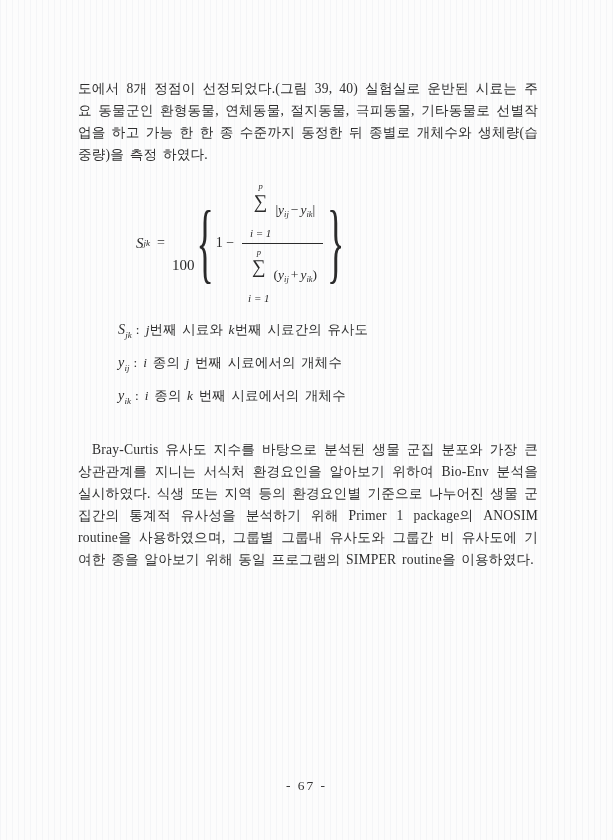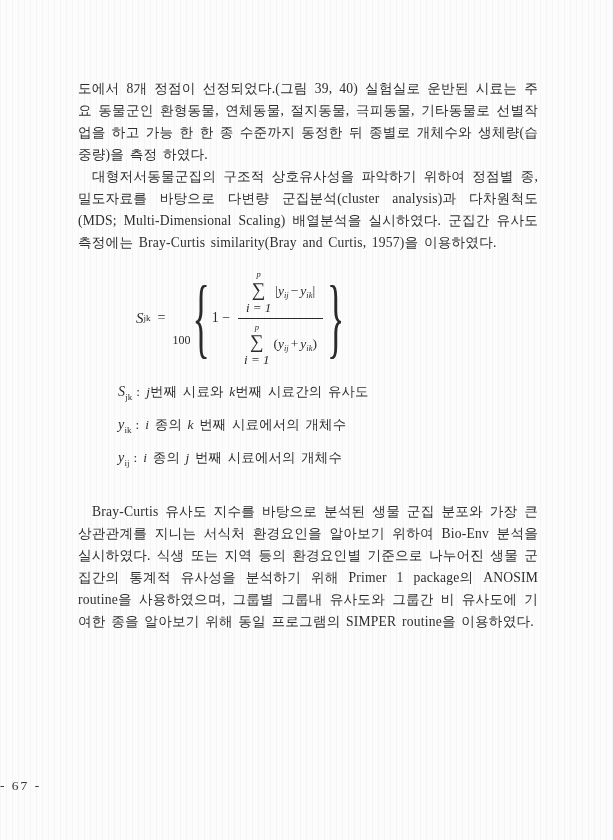--- a/index.html
+++ b/index.html
@@ -29,41 +29,41 @@
   .para.indent { text-indent: 14px; }
 
   
   .formula-wrap {
     margin: 16px 0 12px 58px;
     display: flex;
     align-items: center;
     color: #2b2b2b;
   }
   .f-lhs { font-size: 15px; font-style: italic; }
-  .f-sub { font-size: 9px; vertical-align: -4px; letter-spacing: 0; }
+  .f-sub { font-size: 9px; font-style: italic; vertical-align: -4px; letter-spacing: 0; }
   .f-eq { font-size: 14px; margin: 0 7px; font-style: normal; }
-  .f-coeff { font-size: 12px; margin-top: 45px; }
+  .f-coeff { font-size: 15px; margin-top: 45px; }
   .brace {
     font-size: 36px;
     font-weight: 400;
     display: inline-block;
     transform: scaleY(2.45);
     transform-origin: center;
     margin: 0 2px;
     color: #2b2b2b;
   }
   .oneminus { font-size: 14px; margin-right: 6px; white-space: nowrap; }
   .frac { display: inline-flex; flex-direction: column; align-items: center; }
   .frow { display: flex; align-items: center; padding: 0 8px; }
   .frow.num { border-bottom: 1.2px solid #2b2b2b; padding-bottom: 4px; }
   .frow.den { padding-top: 4px; }
   .sum { display: inline-flex; flex-direction: column; align-items: center; line-height: 1; margin-right: 4px; }
   .sum .upper { font-size: 8.5px; font-style: italic; margin-bottom: 1px; }
   .sum .sym { font-size: 19px; font-style: normal; }
-  .sum .lower { font-size: 13px; font-style: italic; margin-top: 2px; letter-spacing: 0; }
+  .sum .lower { font-size: 11px; font-style: italic; margin-top: 17px; letter-spacing: 0; }
   .expr { font-size: 13.5px; white-space: nowrap; font-family: Liberation Serif, serif; }
   .expr .v { font-style: italic; }
   .expr .vsub { font-size: 8.5px; font-style: italic; vertical-align: -3px; letter-spacing: 0; }
   .expr .op { font-style: normal; padding: 0 2px; }
   .expr .delim { font-style: normal; }
 
   
   .defs { margin: 2px 0 24px 40px; }
   .def-row {
     font-size: 13.4px;
@@ -72,34 +72,34 @@
     word-spacing: 2px;
   }
   .def-row .sym { font-style: italic; font-size: 14px; }
   .def-row .colon { padding: 0 6px 0 4px; }
   .def-row .it { font-style: italic; }
 
   .pagenum {
     position: absolute;
     left: 0; right: 0;
     bottom: 46px;
+    text-align: center;
     font-size: 13.5px;
     letter-spacing: 2px;
     color: #333;
     margin-top: 42px;
   }
 </style>
 </head>
 <body>
 
 <div class="content">
 
   <p class="para">도에서 8개 정점이 선정되었다.(그림 39, 40) 실험실로 운반된 시료는 주요 동물군인 환형동물, 연체동물, 절지동물, 극피동물, 기타동물로 선별작업을 하고 가능 한 한 종 수준까지 동정한 뒤 종별로 개체수와 생체량(습중량)을 측정 하였다.</p>
 
-  <p class="para indent">대형저서동물군집의 구조적 상호유사성을 파악하기 위하여 정점별 종, 밀도자료를 바탕으로 다변량 군집분석(cluster analysis)과 다차원척도(MDS; Multi-Dimensional Scaling) 배열분석을 실시하였다. 군집간 유사도 측정에는 Bray-Curtis similarity(Bray and Curtis, 1957)을 이용하였다.</p>
 
   <div class="formula-wrap">
     <span class="f-lhs">S</span>
       <span class="f-sub">jk</span>
     <span class="f-eq">=</span>
     <span class="f-coeff">100</span>
     <span class="brace">{</span>
     <span class="oneminus">1 −</span>
     <span class="frac">
       <span class="frow num">
@@ -120,24 +120,24 @@
       </span>
     </span>
     <span class="brace">}</span>
   </div>
 
   <div class="defs">
     <div class="def-row">
       <span class="sym">S</span><span class="f-sub">jk</span><span class="colon">:</span><span class="it">j</span><span>번째 시료와 </span><span class="it">k</span><span>번째 시료간의 유사도</span>
     </div>
     <div class="def-row">
-      <span class="sym">y</span><span class="f-sub">ik</span><span class="colon">:</span><span class="it">i</span><span> 종의 </span><span class="it">k</span><span> 번째 시료에서의 개체수</span>
+      <span class="sym">y</span><span class="f-sub">ij</span><span class="colon">:</span><span class="it">i</span><span> 종의 </span><span class="it">j</span><span> 번째 시료에서의 개체수</span>
     </div>
     <div class="def-row">
-      <span class="sym">y</span><span class="f-sub">ij</span><span class="colon">:</span><span class="it">i</span><span> 종의 </span><span class="it">j</span><span> 번째 시료에서의 개체수</span>
+      <span class="sym">y</span><span class="f-sub">ik</span><span class="colon">:</span><span class="it">i</span><span> 종의 </span><span class="it">k</span><span> 번째 시료에서의 개체수</span>
     </div>
   </div>
 
   <p class="para indent">Bray-Curtis 유사도 지수를 바탕으로 분석된 생물 군집 분포와 가장 큰 상관관계를 지니는 서식처 환경요인을 알아보기 위하여 Bio-Env 분석을 실시하였다. 식생 또는 지역 등의 환경요인별 기준으로 나누어진 생물 군집간의 통계적 유사성을 분석하기 위해 Primer 1 package의 ANOSIM routine을 사용하였으며, 그룹별 그룹내 유사도와 그룹간 비 유사도에 기여한 종을 알아보기 위해 동일 프로그램의 SIMPER routine을 이용하였다.</p>
 
 
 </div>
 
 <div class="pagenum">- 67 -</div>
 

